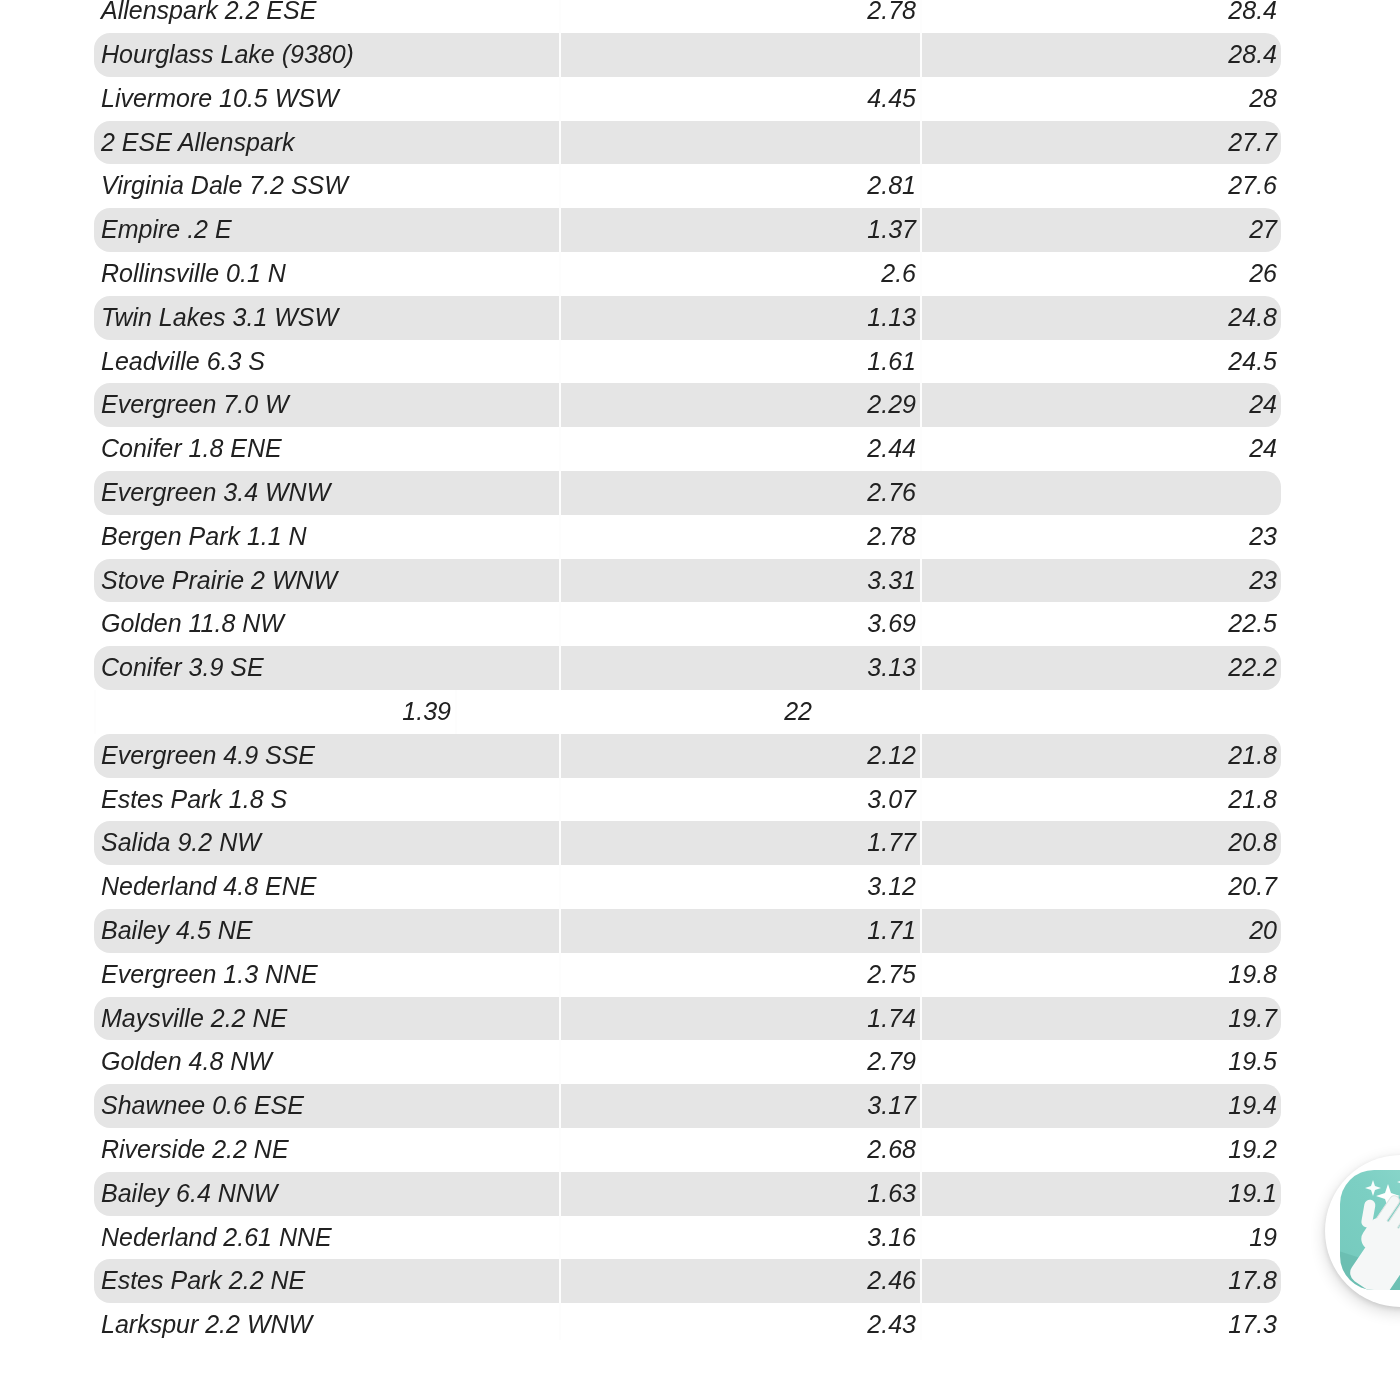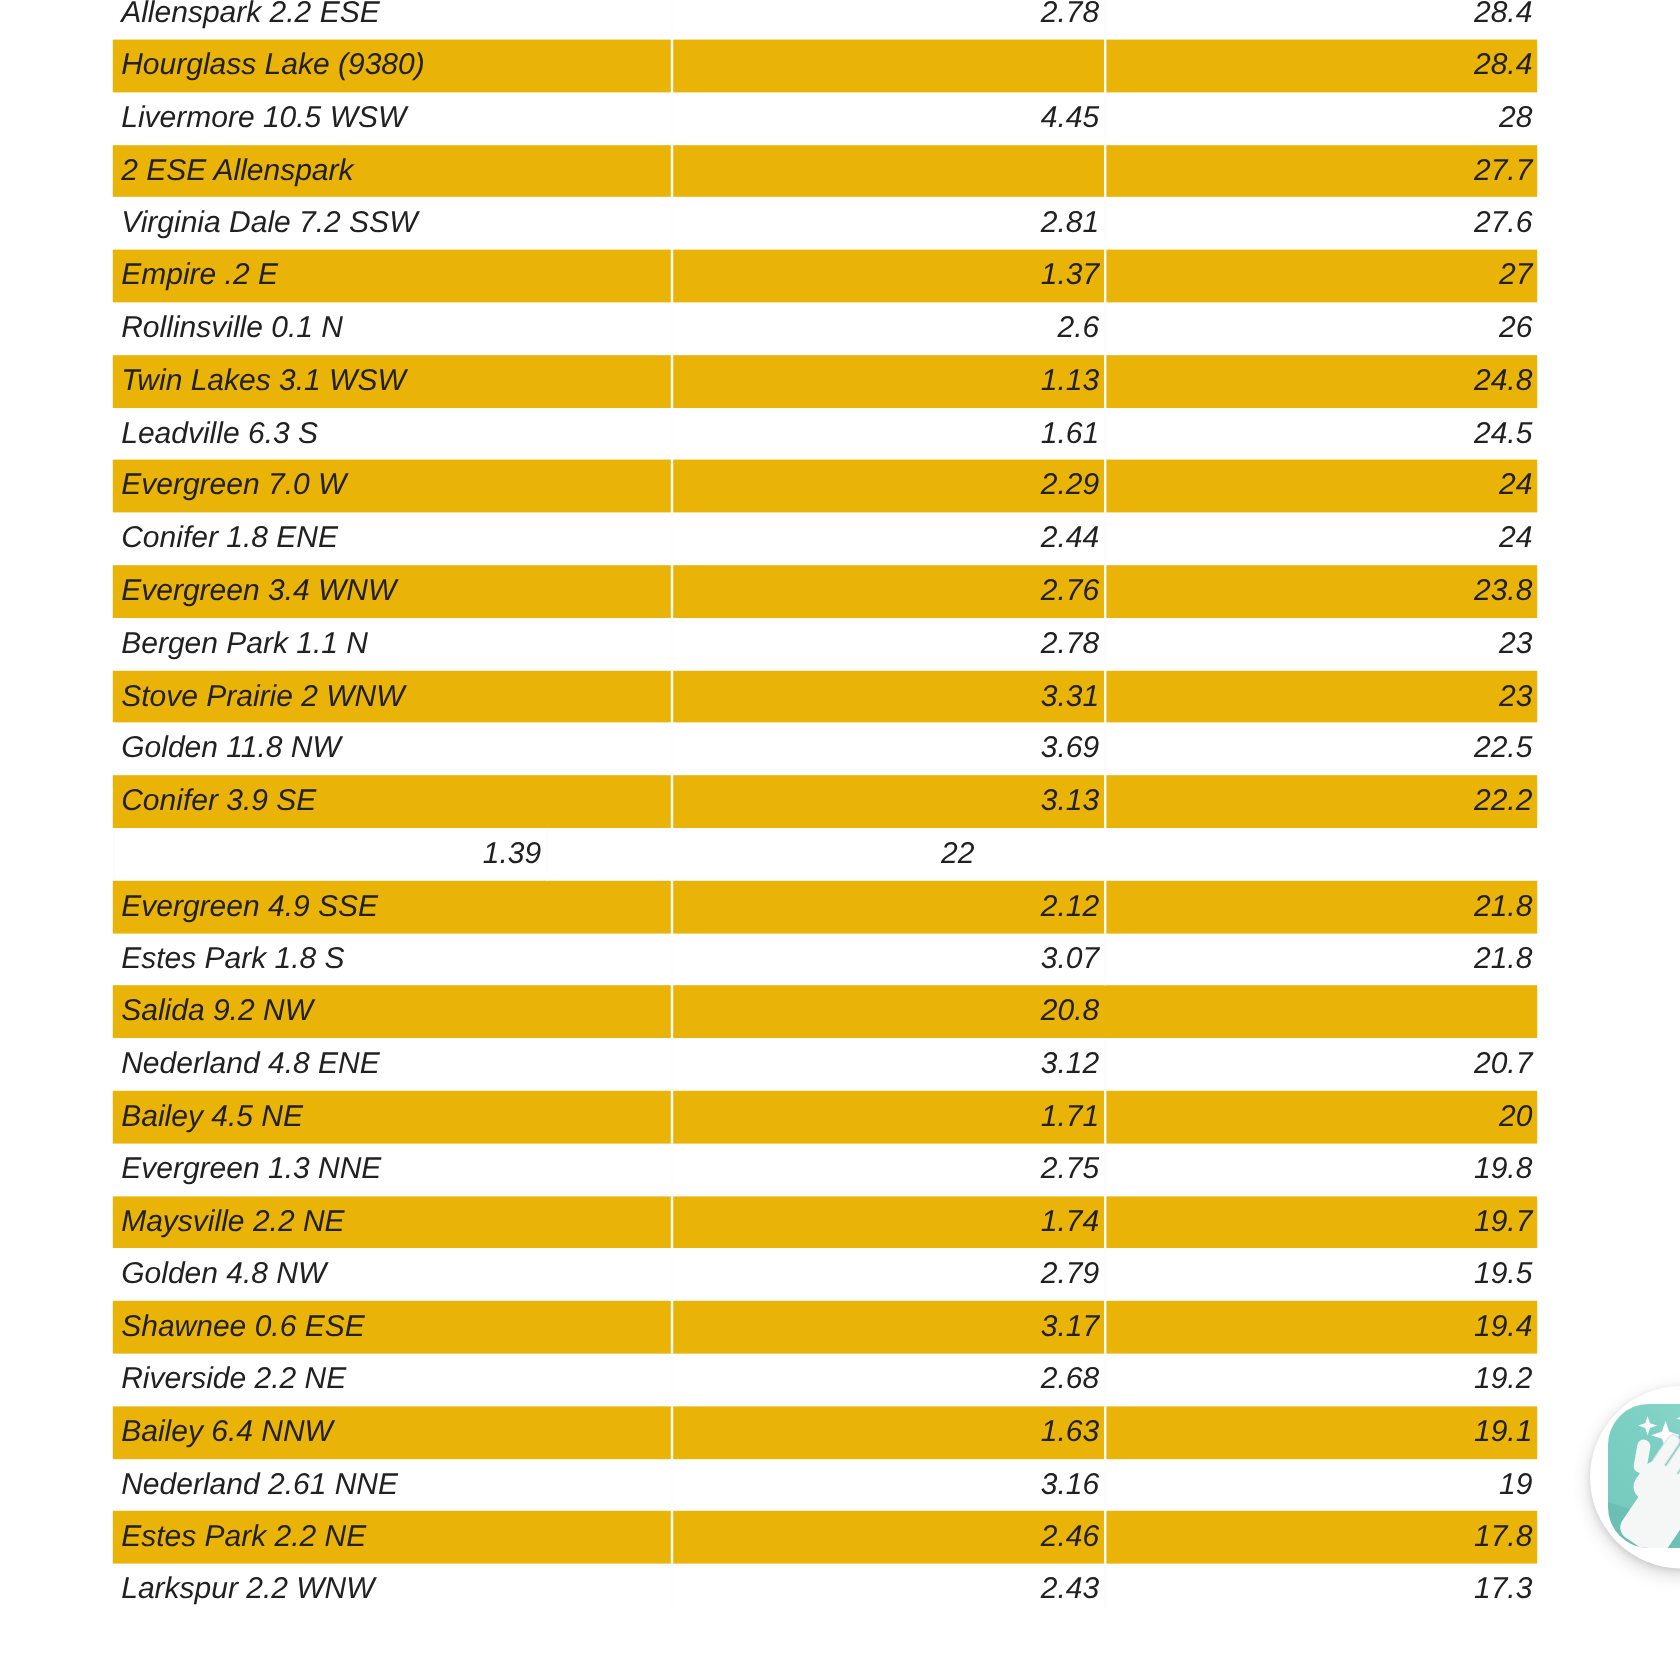--- a/index.html
+++ b/index.html
@@ -27,21 +27,21 @@
   }
   .trow {
     display: flex;
     height: 43.8px;
     line-height: 43.8px;
     font-style: italic;
     font-size: 25px;
     color: #212121;
     white-space: nowrap;
   }
-  .trow.shaded { background: #eab308; }
+  .trow.shaded { background: #e5e5e5; border-radius: 16px; }
   .cell { box-sizing: border-box; overflow: hidden; }
   .cell.c0 { width: 465px; padding-left: 7px; text-align: left; }
   .cell.c1 { width: 361px; padding-right: 4px; text-align: right; border-left: 2px solid #fdfdfd; }
   .cell.c2 { width: 361px; padding-right: 4px; text-align: right; border-left: 2px solid #fdfdfd; }
   
   .fab {
     position: absolute;
     left: 1325px;
     top: 1155px;
     width: 152px;
@@ -128,21 +128,20 @@
       <div class="cell c2">24</div>
     </div>
       <div class="trow">
       <div class="cell c0">Conifer 1.8 ENE</div>
       <div class="cell c1">2.44</div>
       <div class="cell c2">24</div>
     </div>
       <div class="trow shaded">
       <div class="cell c0">Evergreen 3.4 WNW</div>
       <div class="cell c1">2.76</div>
-      <div class="cell c2">23.8</div>
     </div>
       <div class="trow">
       <div class="cell c0">Bergen Park 1.1 N</div>
       <div class="cell c1">2.78</div>
       <div class="cell c2">23</div>
     </div>
       <div class="trow shaded">
       <div class="cell c0">Stove Prairie 2 WNW</div>
       <div class="cell c1">3.31</div>
       <div class="cell c2">23</div>
@@ -166,20 +165,21 @@
       <div class="cell c1">2.12</div>
       <div class="cell c2">21.8</div>
     </div>
       <div class="trow">
       <div class="cell c0">Estes Park 1.8 S</div>
       <div class="cell c1">3.07</div>
       <div class="cell c2">21.8</div>
     </div>
       <div class="trow shaded">
       <div class="cell c0">Salida 9.2 NW</div>
+      <div class="cell c1">1.77</div>
       <div class="cell c2">20.8</div>
     </div>
       <div class="trow">
       <div class="cell c0">Nederland 4.8 ENE</div>
       <div class="cell c1">3.12</div>
       <div class="cell c2">20.7</div>
     </div>
       <div class="trow shaded">
       <div class="cell c0">Bailey 4.5 NE</div>
       <div class="cell c1">1.71</div>

